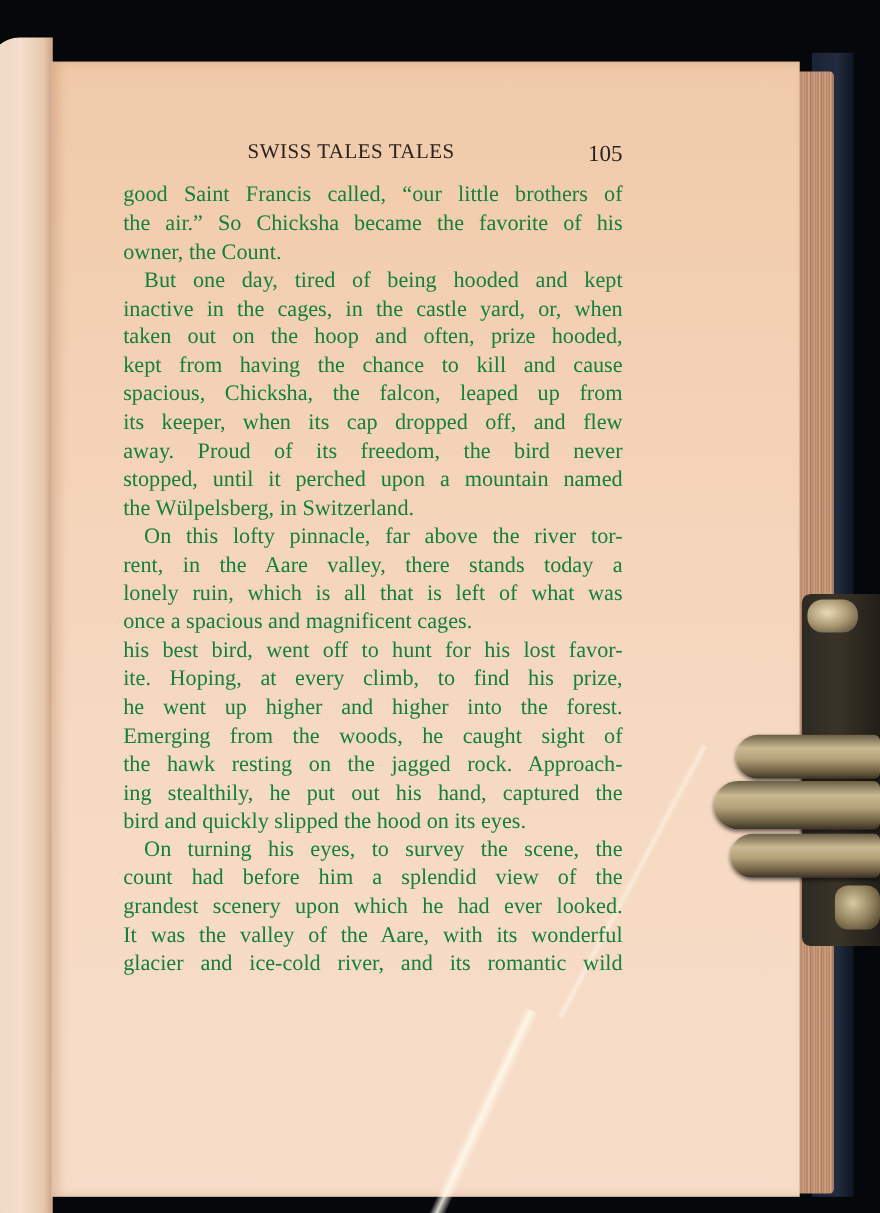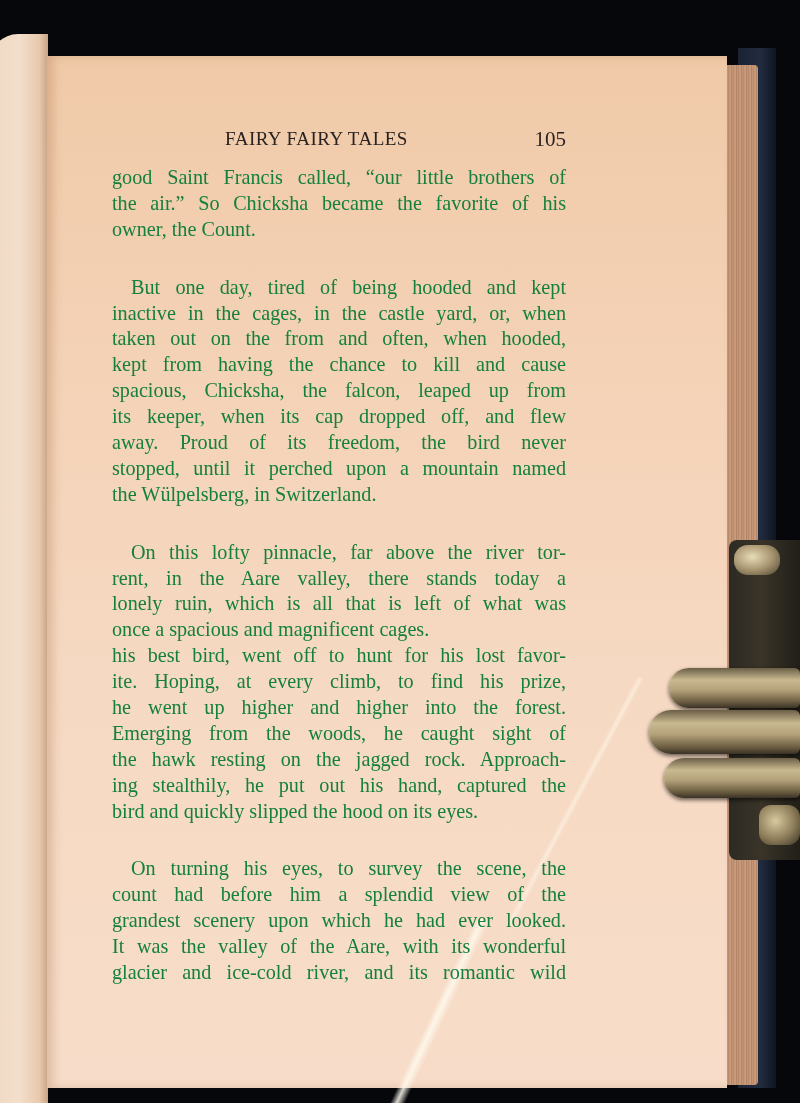--- a/index.html
+++ b/index.html
@@ -109,21 +109,20 @@
       white-space: nowrap;
       text-align: justify;
       text-align-last: justify;
       height: 25.9px;
     }
     .text-line.last {
       text-align-last: left;
     }
     .text-line.indent {
       padding-left: 19px;
-      margin-top: 32px;
     }
     .clasp {
       position: absolute;
       left: 634px;
       top: 540px;
       width: 166px;
       height: 320px;
     }
     .clasp-back {
       position: absolute;
@@ -169,31 +168,31 @@
   <div class="cover-right"></div>
   <div class="page-edges"></div>
   <div class="left-page"></div>
 
   <div class="main-page">
     <div class="page-fold"></div>
     <div class="page-fold2"></div>
   </div>
 
   <div class="running-head">
-    <span class="running-title">FAIRY FAIRY TALES</span>
+    <span class="running-title">SWISS TALES TALES</span>
     <span class="page-number">105</span>
   </div>
 
   <div class="text-block">
     <span class="text-line">good Saint Francis called, “our little brothers of</span>
     <span class="text-line">the air.”  So Chicksha became the favorite of his</span>
     <span class="text-line last">owner, the Count.</span>
     <span class="text-line indent">But one day, tired of being hooded and kept</span>
     <span class="text-line">inactive in the cages, in the castle yard, or, when</span>
-    <span class="text-line">taken out on the from and often, when hooded,</span>
+    <span class="text-line">taken out on the hoop and often, prize hooded,</span>
     <span class="text-line">kept from having the chance to kill and cause</span>
     <span class="text-line">spacious, Chicksha, the falcon, leaped up from</span>
     <span class="text-line">its keeper, when its cap dropped off, and flew</span>
     <span class="text-line">away.  Proud of its freedom, the bird never</span>
     <span class="text-line">stopped, until it perched upon a mountain named</span>
     <span class="text-line last">the Wülpelsberg, in Switzerland.</span>
     <span class="text-line indent">On this lofty pinnacle, far above the river tor-</span>
     <span class="text-line">rent, in the Aare valley, there stands today a</span>
     <span class="text-line">lonely ruin, which is all that is left of what was</span>
     <span class="text-line last">once a spacious and magnificent cages.</span>

